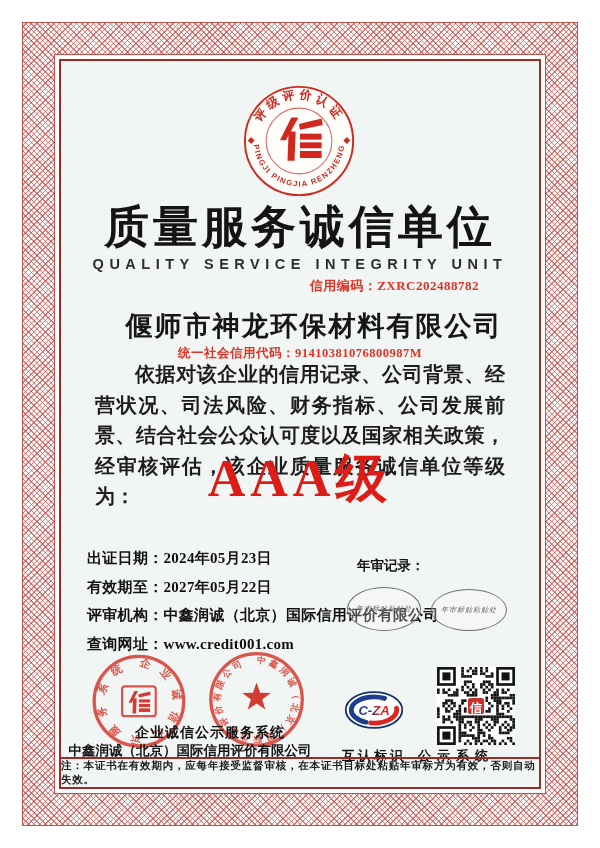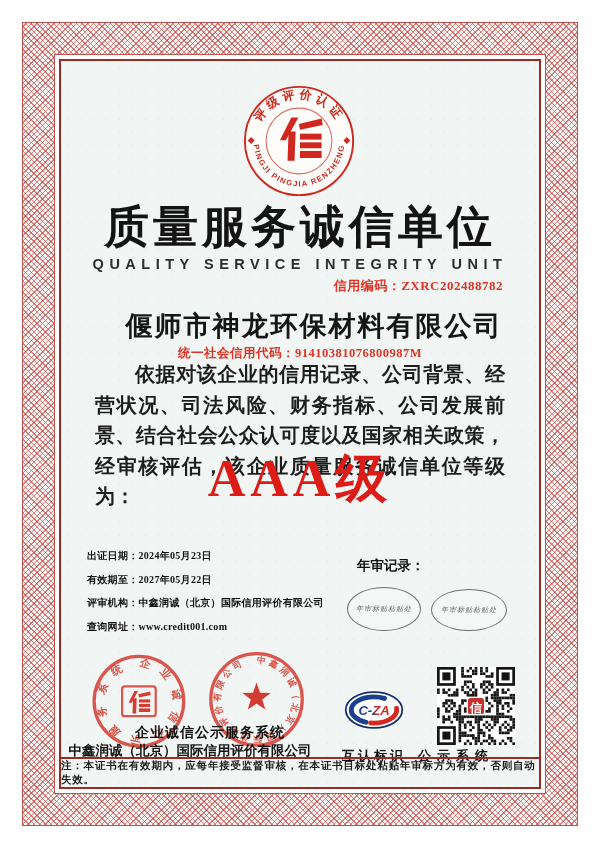--- a/index.html
+++ b/index.html
@@ -25,33 +25,33 @@
 
   .abs { position:absolute; }
   .ctr { left:0; right:0; text-align:center; }
 
   .medallion { left:180px; top:22px; width:116px; height:116px; }
 
   .title { top:136px; font-family:Liberation Mono, monospace;
     font-weight:900; font-size:45px; letter-spacing:4px; color:#141414; }
   .subtitle { top:195px; font-family:"Liberation Sans","DejaVu Sans",sans-serif;
     font-weight:700; font-size:14.5px; letter-spacing:5.5px; color:#2d2d2d; }
-  .credit-line { top:216px; right:0; left:0; text-align:right; padding-right:36px;
+  .credit-line { top:216px; right:0; left:0; text-align:right; padding-right:60px;
     font-weight:700; font-size:13px; color:#e03325; letter-spacing:.5px; }
 
   .company { top:247px; font-weight:900; font-size:27px; color:#161616; letter-spacing:2px;margin-left:28px; }
   .uscc { top:284px; font-weight:700; font-size:12.5px; color:#e03325; letter-spacing:.5px; }
 
   .paragraph { top:298px; left:0; right:0; padding:0 34px; font-size:20px; font-weight:700;
     color:#1d1d1d; line-height:1.53; text-indent:2em; text-align:justify; }
 
   .grade { top:383px; font-size:52px; font-weight:900; color:#de1c17; letter-spacing:5px;
     font-family:Liberation Serif, serif; }
 
-  .details { left:26px; top:488px; font-size:10px; font-weight:700; color:#111; }
+  .details { left:26px; top:488px; font-size:15px; font-weight:700; color:#111; }
   .details .row { margin-bottom:9.5px; letter-spacing:.3px; }
 
   .annual-label { left:276px; top:496px; font-size:13.5px; font-weight:700; color:#111;margin-left:20px; }
   .sticker { border:1.3px solid #6f6f6f; border-radius:50%;
     display:flex; align-items:center; justify-content:center;
     font-size:7px; color:#666; letter-spacing:1px; background:rgba(255,255,255,.25);font-style:italic; }
   .sticker-1 { left:286px; top:526px; width:74px; height:44px; }
   .sticker-2 { left:370px; top:528px; width:76px; height:42px; }
 
   .stamps { left:8px; top:588px; width:250px; height:112px; }

